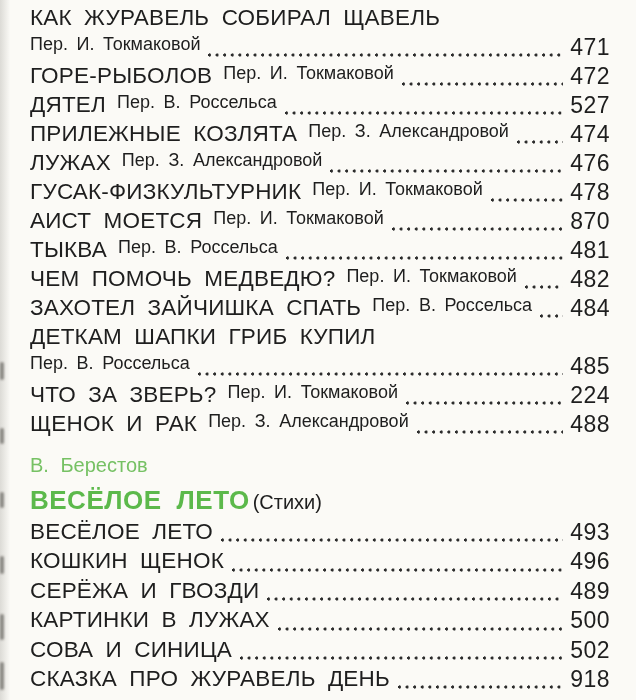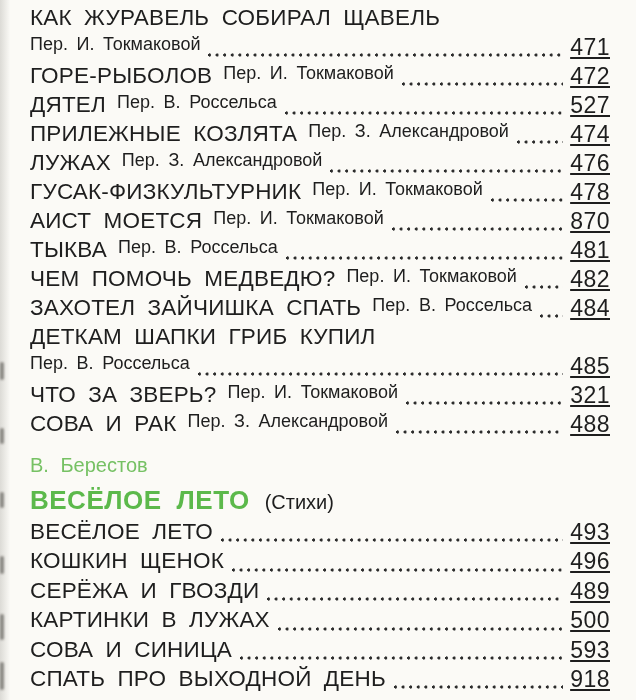--- a/index.html
+++ b/index.html
@@ -64,21 +64,20 @@
     align-self: flex-end;
     margin: 0 7px 6px 8px;
     background-image: radial-gradient(circle at 1.6px 2px, #2c2c2c 1.4px, rgba(0,0,0,0) 1.8px);
     background-size: 7.6px 4px;
     background-repeat: repeat-x;
     background-position: left bottom;
   }
   .pagenum {
     font-size: 23px;
     letter-spacing: 0.5px;
-    text-decoration: underline;
   }
   #section2 {
     margin-top: 14px;
   }
   .author {
     height: 31px;
     display: flex;
     align-items: baseline;
     font-size: 20px;
     word-spacing: 0.3em;
@@ -93,21 +92,21 @@
   .series-title {
     font-weight: bold;
     font-size: 26px;
     letter-spacing: 0.5px;
     word-spacing: 0.28em;
     white-space: pre;
     color: var(--accent-title, #5cb94b);
   }
   .series-note {
     font-size: 20px;
-    margin-left: 15px;
+    margin-left: 3px;
     color: var(--text-color, #1e1e1e);
   }
   #section2 .toc-row { height: 29.4px; }
 </style>
 </head>
 <body>
 
 <div class="scan-edge"></div>
 <div class="scan-mark" style="top:362px;height:18px;"></div>
 <div class="scan-mark" style="top:428px;height:16px;"></div>
@@ -185,24 +184,24 @@
       </div>
       <div class="toc-row">
         <span class="translator lead">Пер. В. Россельса</span>
         <span class="leader"></span>
         <span class="pagenum">485</span>
       </div>
       <div class="toc-row">
         <span class="title">ЧТО ЗА ЗВЕРЬ?</span>
         <span class="translator">Пер. И. Токмаковой</span>
         <span class="leader"></span>
-        <span class="pagenum">321</span>
-      </div>
-      <div class="toc-row">
-        <span class="title">СОВА И РАК</span>
+        <span class="pagenum">224</span>
+      </div>
+      <div class="toc-row">
+        <span class="title">ЩЕНОК И РАК</span>
         <span class="translator">Пер. З. Александровой</span>
         <span class="leader"></span>
         <span class="pagenum">488</span>
       </div>
     </section>
 
   <section id="section2">
     <div class="author">В. Берестов</div>
     <div class="series-line">
       <span class="series-title">ВЕСЁЛОЕ ЛЕТО</span>
@@ -225,22 +224,22 @@
           <span class="pagenum">489</span>
         </div>
         <div class="toc-row">
           <span class="title">КАРТИНКИ В ЛУЖАХ</span>
           <span class="leader"></span>
           <span class="pagenum">500</span>
         </div>
         <div class="toc-row">
           <span class="title">СОВА И СИНИЦА</span>
           <span class="leader"></span>
-          <span class="pagenum">593</span>
-        </div>
-        <div class="toc-row">
-          <span class="title">СПАТЬ ПРО ВЫХОДНОЙ ДЕНЬ</span>
+          <span class="pagenum">502</span>
+        </div>
+        <div class="toc-row">
+          <span class="title">СКАЗКА ПРО ЖУРАВЕЛЬ ДЕНЬ</span>
           <span class="leader"></span>
           <span class="pagenum">918</span>
         </div>
       </div>
   </section>
 </div>
 
 </body></html>

